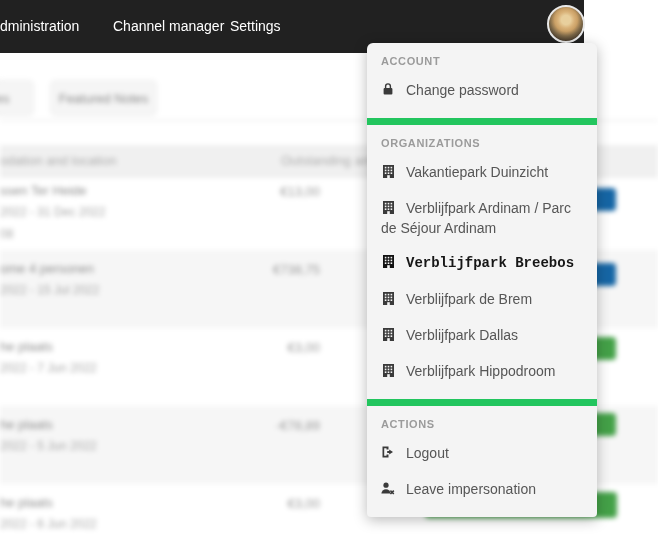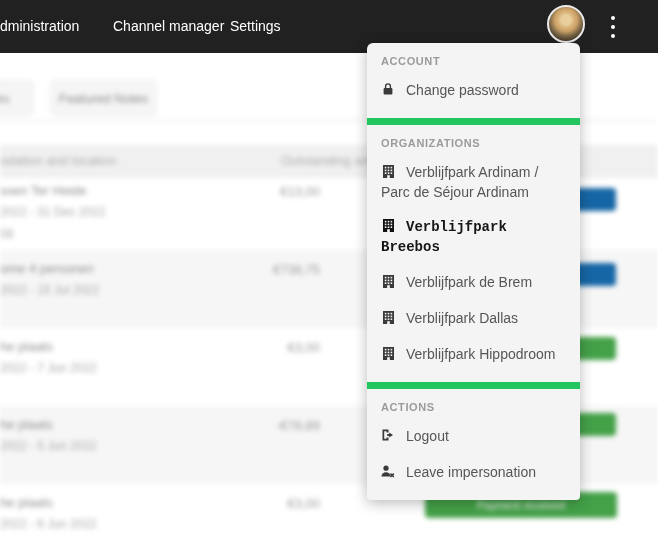--- a/index.html
+++ b/index.html
@@ -28,36 +28,36 @@
   .l1 { position:absolute; left:0; top:11px; font-size:13px; color:#8f8f8f; }
   .l2 { position:absolute; left:0; top:33px; font-size:12px; color:#a8a8a8; }
   .l3 { position:absolute; left:0; top:55px; font-size:12px; color:#a8a8a8; }
   .amt { position:absolute; left:0; top:12px; width:320px; text-align:right; font-size:13px; color:#9b9b9b; }
   .badge { position:absolute; border-radius:4px; }
   .badge.small { left:540px; width:76px; height:23px; }
   .badge.wide { left:425px; width:192px; height:26px; display:flex; align-items:center; justify-content:center;
                 color:#fff; font-size:11px; }
 
   
-  .topbar { position:absolute; left:0; top:0; width:658px; height:53px; background:#212121; z-index:5; }
+  .topbar { position:absolute; left:0; top:0; width:584px; height:53px; background:#212121; z-index:5; }
   .nav-item { position:absolute; top:0; height:53px; line-height:53px; color:#fff; font-size:14px; font-weight:500; white-space:nowrap; }
   .nav-a { left:0; }
   .nav-b { left:103px;margin-left:10px; }
   .nav-c { left:230px; }
   .avatar { position:absolute; left:547px; top:5px; width:38px; height:38px; border-radius:50%;
             border:2px solid #e9e9e9;
             background:
               radial-gradient(circle at 50% 38%, #e8cf9d 0 17%, #d9b279 30%, #caa066 42%, #7a6647 60%, #473b2c 78%, #2e2a22 100%);
   }
   .kebab { position:absolute; left:606px; top:14px; width:14px; height:26px; display:flex; flex-direction:column;
            align-items:center; justify-content:space-between; padding:2px 0; cursor:pointer; }
   .kebab i { width:4px; height:4px; border-radius:50%; background:#fff; }
 
   
-  .dropdown { position:absolute; left:367px; top:43px; width:213px; background:#f4f4f4; z-index:10;
+  .dropdown { position:absolute; left:367px; top:43px; width:230px; background:#f4f4f4; z-index:10;
               border-radius:6px 6px 4px 4px; box-shadow:0 3px 14px rgba(0,0,0,.28); color:#565656; }
   .dd-section { padding:11px 0 9px; }
   .dd-section + .dd-section { border-top:7px solid #22c55e; }
   .dd-header { margin:0 14px 4px; font-size:11px; font-weight:bold; letter-spacing:.6px; color:#9b9b9b; line-height:15px; }
   .dd-item { padding:8px 14px; font-size:14px; line-height:19px; cursor:pointer; }
   .dd-item .ic { display:inline-block; width:14px; text-align:center; margin-right:11px; color:#3a3a3a; vertical-align:-1px; }
   .dd-item.selected { color:#161616; font-weight:bold;font-family:Liberation Mono, monospace; }
   .dd-item.selected .ic { color:#111; }
 </style>
 </head>
@@ -150,20 +150,39 @@
                 <rect x="7.6" y="1.8" width="1.6" height="1.6"></rect>
                 <rect x="1.8" y="4.6" width="1.6" height="1.6"></rect>
                 <rect x="4.7" y="4.6" width="1.6" height="1.6"></rect>
                 <rect x="7.6" y="4.6" width="1.6" height="1.6"></rect>
                 <rect x="1.8" y="7.4" width="1.6" height="1.6"></rect>
                 <rect x="4.7" y="7.4" width="1.6" height="1.6"></rect>
                 <rect x="7.6" y="7.4" width="1.6" height="1.6"></rect>
                 <rect x="4.2" y="10.2" width="2.6" height="2.8"></rect>
               </g>
             </svg>
+        </span><span>Vakantiepark Duinzicht</span>
+      </div>
+      <div class="dd-item">
+        <span class="ic">
+          <svg width="11" height="13" viewBox="0 0 11 13">
+              <rect width="11" height="13" fill="currentColor"></rect>
+              <g fill="#f4f4f4">
+                <rect x="1.8" y="1.8" width="1.6" height="1.6"></rect>
+                <rect x="4.7" y="1.8" width="1.6" height="1.6"></rect>
+                <rect x="7.6" y="1.8" width="1.6" height="1.6"></rect>
+                <rect x="1.8" y="4.6" width="1.6" height="1.6"></rect>
+                <rect x="4.7" y="4.6" width="1.6" height="1.6"></rect>
+                <rect x="7.6" y="4.6" width="1.6" height="1.6"></rect>
+                <rect x="1.8" y="7.4" width="1.6" height="1.6"></rect>
+                <rect x="4.7" y="7.4" width="1.6" height="1.6"></rect>
+                <rect x="7.6" y="7.4" width="1.6" height="1.6"></rect>
+                <rect x="4.2" y="10.2" width="2.6" height="2.8"></rect>
+              </g>
+            </svg>
         </span><span>Verblijfpark Ardinam / Parc de Séjour Ardinam</span>
       </div>
       <div class="dd-item selected">
         <span class="ic">
           <svg width="11" height="13" viewBox="0 0 11 13">
               <rect width="11" height="13" fill="currentColor"></rect>
               <g fill="#f4f4f4">
                 <rect x="1.8" y="1.8" width="1.6" height="1.6"></rect>
                 <rect x="4.7" y="1.8" width="1.6" height="1.6"></rect>
                 <rect x="7.6" y="1.8" width="1.6" height="1.6"></rect>

